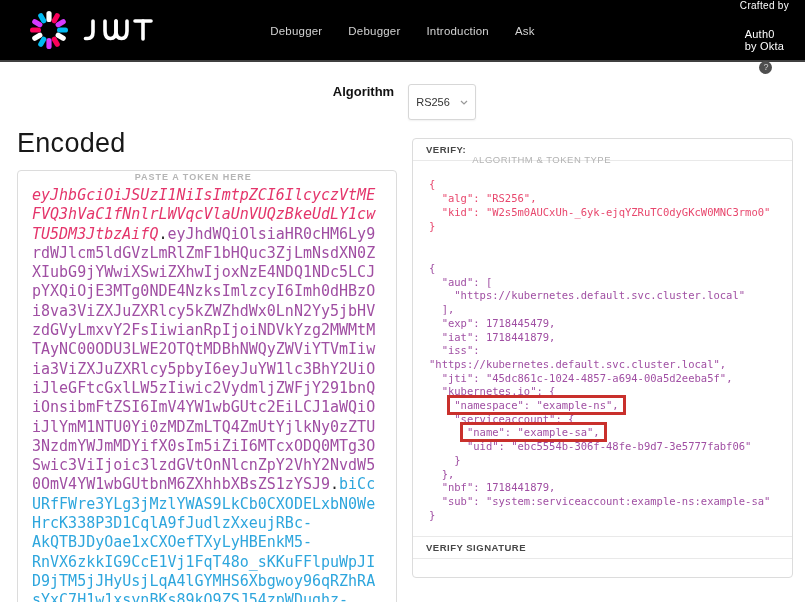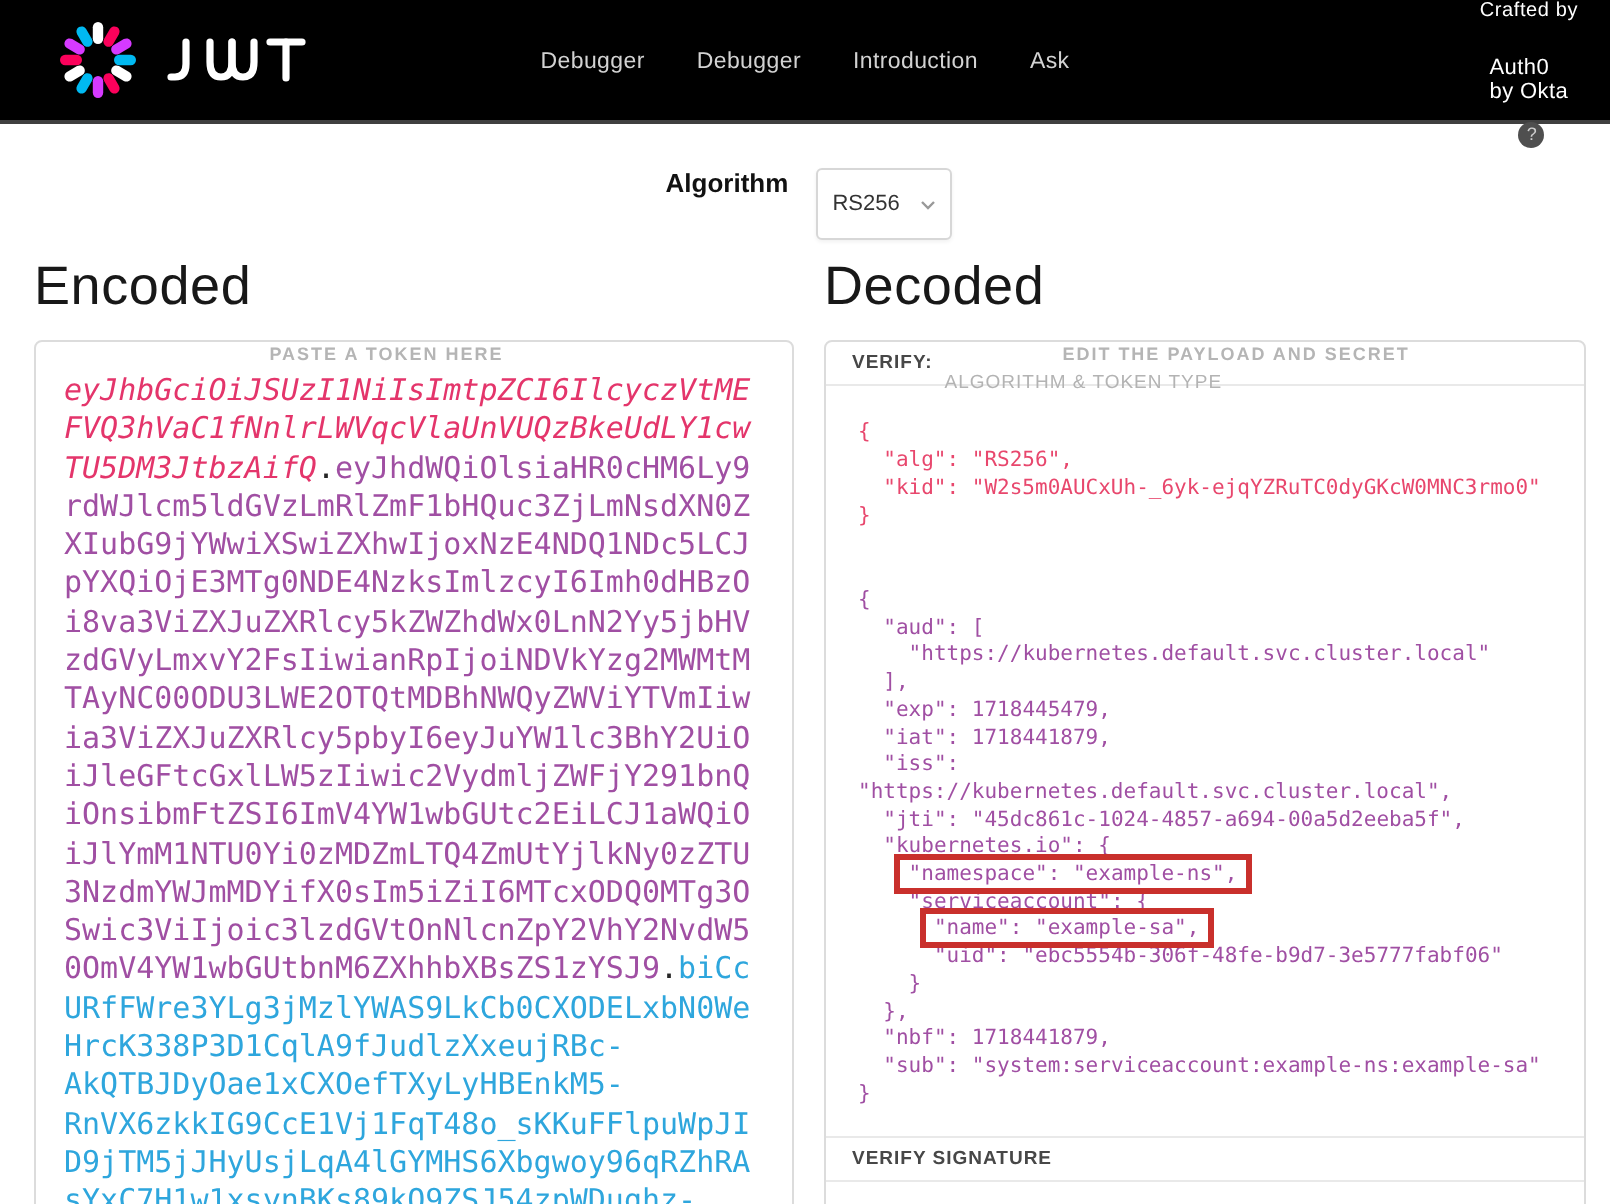--- a/index.html
+++ b/index.html
@@ -144,24 +144,20 @@
 
 <section class="col-left">
   <div class="title-row">
     <h1>Encoded</h1>
     <span class="subtitle">PASTE A TOKEN HERE</span>
   </div>
   <div class="token-box" id="token-box"><span class="tok-h">eyJhbGciOiJSUzI1NiIsImtpZCI6IlcyczVtMEFVQ3hVaC1fNnlrLWVqcVlaUnVUQzBkeUdLY1cwTU5DM3JtbzAifQ</span><span class="tok-dot">.</span><span class="tok-p">eyJhdWQiOlsiaHR0cHM6Ly9rdWJlcm5ldGVzLmRlZmF1bHQuc3ZjLmNsdXN0ZXIubG9jYWwiXSwiZXhwIjoxNzE4NDQ1NDc5LCJpYXQiOjE3MTg0NDE4NzksImlzcyI6Imh0dHBzOi8va3ViZXJuZXRlcy5kZWZhdWx0LnN2Yy5jbHVzdGVyLmxvY2FsIiwianRpIjoiNDVkYzg2MWMtMTAyNC00ODU3LWE2OTQtMDBhNWQyZWViYTVmIiwia3ViZXJuZXRlcy5pbyI6eyJuYW1lc3BhY2UiOiJleGFtcGxlLW5zIiwic2VydmljZWFjY291bnQiOnsibmFtZSI6ImV4YW1wbGUtc2EiLCJ1aWQiOiJlYmM1NTU0Yi0zMDZmLTQ4ZmUtYjlkNy0zZTU3NzdmYWJmMDYifX0sIm5iZiI6MTcxODQ0MTg3OSwic3ViIjoic3lzdGVtOnNlcnZpY2VhY2NvdW50OmV4YW1wbGUtbnM6ZXhhbXBsZS1zYSJ9</span><span class="tok-dot">.</span><span class="tok-s">biCcURfFWre3YLg3jMzlYWAS9LkCb0CXODELxbN0WeHrcK338P3D1CqlA9fJudlzXxeujRBc-AkQTBJDyOae1xCXOefTXyLyHBEnkM5-RnVX6zkkIG9CcE1Vj1FqT48o_sKKuFFlpuWpJID9jTM5jJHyUsjLqA4lGYMHS6Xbgwoy96qRZhRAsYxC7H1w1xsynBKs89kQ9ZSJ54zpWDughz-</span></div>
 </section>
 
 <section class="col-right">
-  <div class="title-row">
-    <h1>Decoded</h1>
-    <span class="subtitle">EDIT THE PAYLOAD AND SECRET</span>
-  </div>
   <div class="decoded-box">
     <div class="panel-label">
       <strong>VERIFY:</strong>
       <span class="sub">ALGORITHM &amp; TOKEN TYPE</span>
     </div>
     <div class="json json-header" id="json-header"><div>{</div><div>  "alg": "RS256",</div><div>  "kid": "W2s5m0AUCxUh-_6yk-ejqYZRuTC0dyGKcW0MNC3rmo0"</div><div>}</div></div>
     <div class="json json-payload" id="json-payload"><div><span>{</span></div><div>  <span>"aud": [</span></div><div>    <span>"https://kubernetes.default.svc.cluster.local"</span></div><div>  <span>],</span></div><div>  <span>"exp": 1718445479,</span></div><div>  <span>"iat": 1718441879,</span></div><div>  <span>"iss":</span></div><div><span>"https://kubernetes.default.svc.cluster.local",</span></div><div>  <span>"jti": "45dc861c-1024-4857-a694-00a5d2eeba5f",</span></div><div>  <span>"kubernetes.io": {</span></div><div>    <span class="hl">"namespace": "example-ns",</span></div><div>    <span>"serviceaccount": {</span></div><div>      <span class="hl">"name": "example-sa",</span></div><div>      <span>"uid": "ebc5554b-306f-48fe-b9d7-3e5777fabf06"</span></div><div>    <span>}</span></div><div>  <span>},</span></div><div>  <span>"nbf": 1718441879,</span></div><div>  <span>"sub": "system:serviceaccount:example-ns:example-sa"</span></div><div><span>}</span></div></div>
     <div class="panel-label bt">
       <strong>VERIFY SIGNATURE</strong>
     </div>

